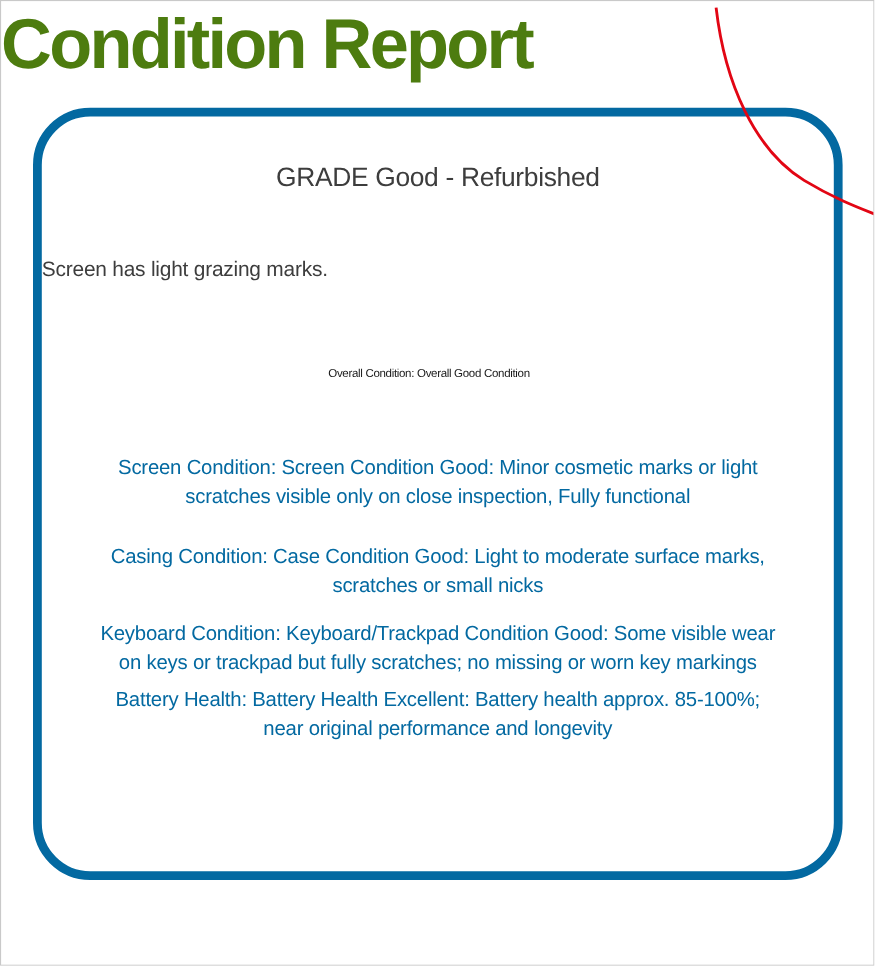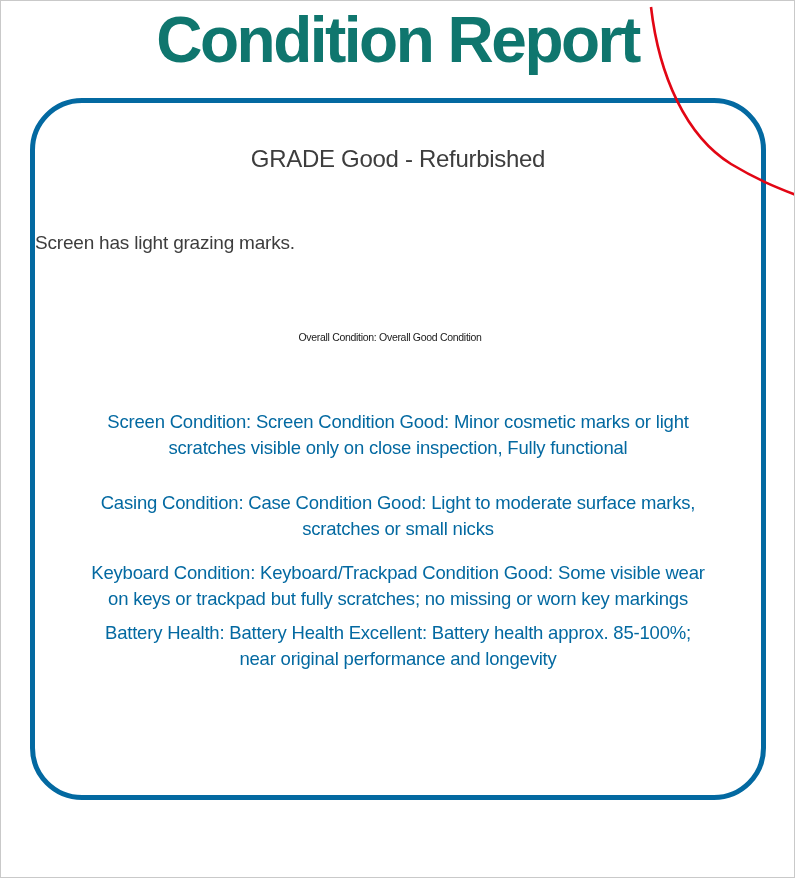--- a/index.html
+++ b/index.html
@@ -16,44 +16,44 @@
     background: #ffffff;
     border: 1px solid #c9c9c9;
     overflow: hidden;
   }
   .title {
     position: absolute;
     top: 2px;
     left: 0;
     width: 100%;
     margin: 0;
-    text-align: center;
+    text-align: left;
     font-size: 64px;
     font-weight: 900;
     letter-spacing: -2.5px;
-    color: #0f766e;
+    color: #4d7c0f;
     line-height: 1.18;
   }
   .swoosh {
     position: absolute;
     top: 0;
     left: 0;
     width: 795px;
     height: 878px;
     pointer-events: none;
     z-index: 3;
   }
   .report-box {
     position: absolute;
     left: 29px;
     top: 97px;
     width: 736px;
     height: 702px;
     box-sizing: border-box;
-    border: 5px solid #0369a1;
+    border: 8px solid #0369a1;
     border-radius: 52px;
     background: #ffffff;
     padding-top: 40px;
     z-index: 1;
   }
   .grade-heading {
     margin: 0;
     text-align: center;
     font-size: 24px;
     font-weight: 400;

